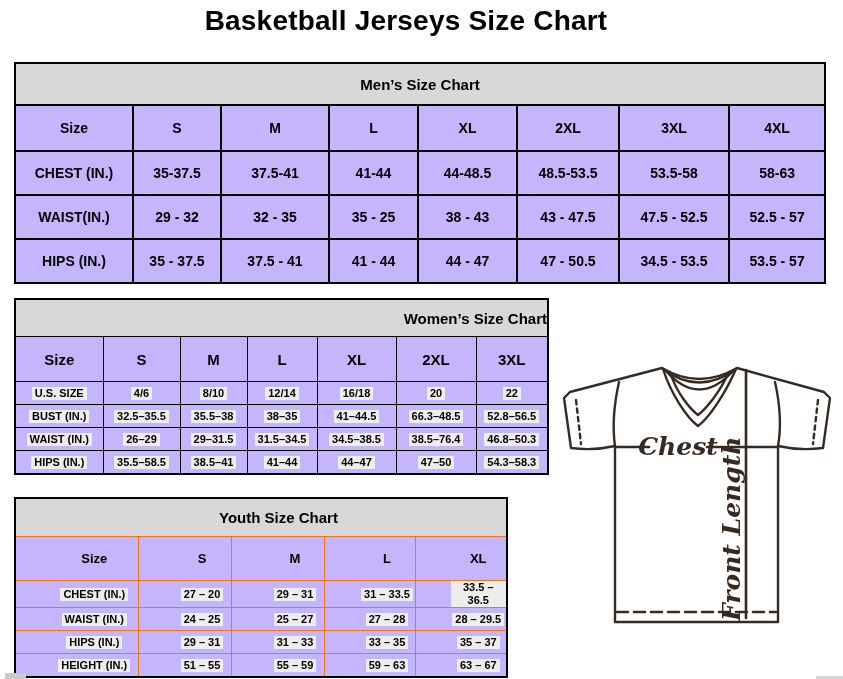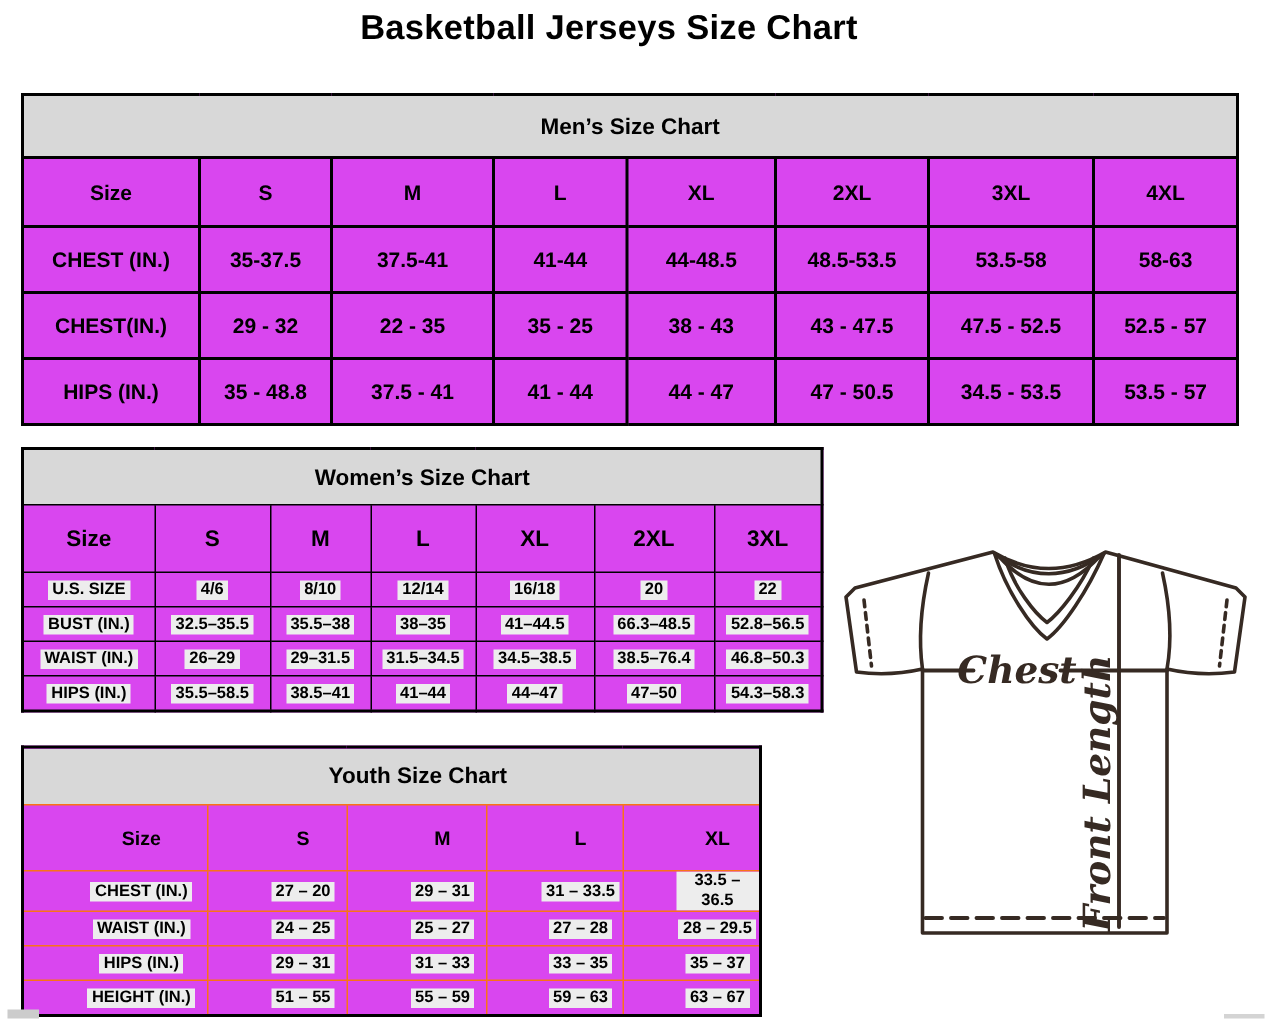--- a/index.html
+++ b/index.html
@@ -3,37 +3,37 @@
 <meta charset="utf-8">
 <style>
   html,body{margin:0;padding:0;}
   body{
     width:843px;height:679px;position:relative;overflow:hidden;
     background:#ffffff;color:#000;
     font-family:"Liberation Sans", sans-serif;
   }
   .page-title{
     position:absolute;left:0;top:5px;width:812px;
-    text-align:center;font-size:23px;font-weight:bold;letter-spacing:0.2px;
+    text-align:center;font-size:28px;font-weight:bold;letter-spacing:0.2px;
   }
   table.sizetable{
     position:absolute;border-collapse:collapse;table-layout:fixed;
     text-align:center;font-weight:bold;color:#000;
-    border:2px solid #000;background:#d946ef;
+    border:2px solid #000;background:#c4b5fd;
   }
   .sizetable td{vertical-align:middle;padding:0;overflow:hidden;}
   .sizetable tr.title td{background:#d8d8d8;font-size:15px;}
   
   .mens td{border:2px solid #000;font-size:14px;}
   .mens tr.title td{height:40px;}
   .mens tr.head td{height:44px;}
   .mens tr.data td{height:42px;}
   
   .womens td{border:1px solid #000;font-size:11px;}
-  .womens tr.title td{height:36px;}
+  .womens tr.title td{height:36px;text-align:right;}
   .womens tr.head td{height:44px;font-size:15px;}
   .womens tr.data td{height:22px;}
   
   .youth td{border:1px solid #f97316;font-size:11px;padding-left:35px;}
   .youth tr.title td{height:37px;}
   .youth tr.head td{height:43px;font-size:13px;}
   .youth tr.data td{height:22px;}
   
   .womens tr.data td span, .youth tr.data td span{
     background:#ededed;padding:0 3px;display:inline-block;line-height:13px;
@@ -75,32 +75,32 @@
         <td><span>CHEST (IN.)</span></td>
         <td><span>35-37.5</span></td>
         <td><span>37.5-41</span></td>
         <td><span>41-44</span></td>
         <td><span>44-48.5</span></td>
         <td><span>48.5-53.5</span></td>
         <td><span>53.5-58</span></td>
         <td><span>58-63</span></td>
       </tr>
       <tr class="data">
-        <td><span>CHEST(IN.)</span></td>
+        <td><span>WAIST(IN.)</span></td>
         <td><span>29 - 32</span></td>
-        <td><span>22 - 35</span></td>
+        <td><span>32 - 35</span></td>
         <td><span>35 - 25</span></td>
         <td><span>38 - 43</span></td>
         <td><span>43 - 47.5</span></td>
         <td><span>47.5 - 52.5</span></td>
         <td><span>52.5 - 57</span></td>
       </tr>
       <tr class="data">
         <td><span>HIPS (IN.)</span></td>
-        <td><span>35 - 48.8</span></td>
+        <td><span>35 - 37.5</span></td>
         <td><span>37.5 - 41</span></td>
         <td><span>41 - 44</span></td>
         <td><span>44 - 47</span></td>
         <td><span>47 - 50.5</span></td>
         <td><span>34.5 - 53.5</span></td>
         <td><span>53.5 - 57</span></td>
       </tr>
     </tbody>
   </table>
 

